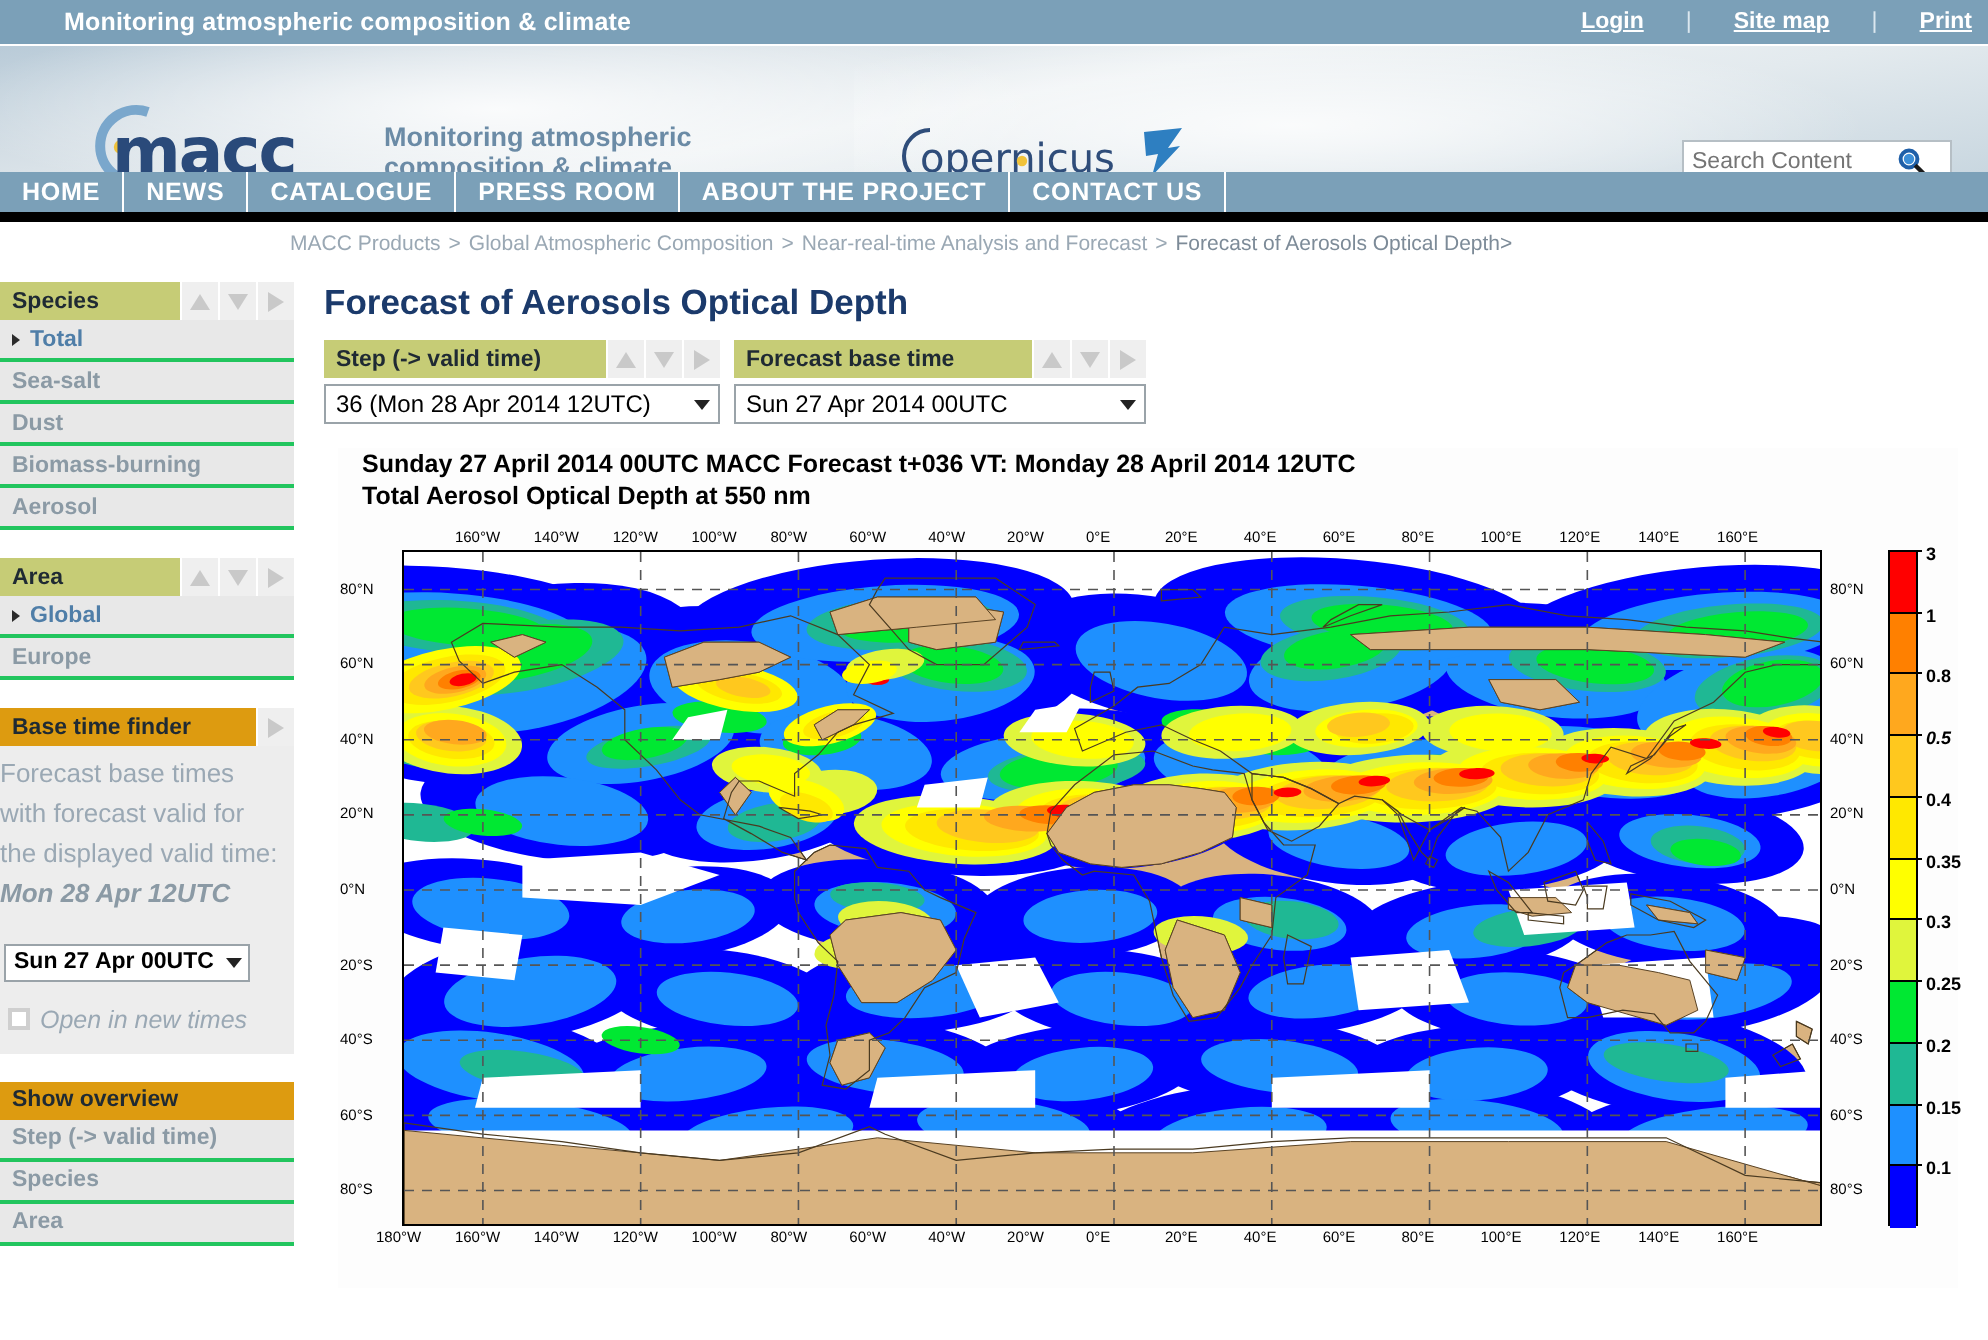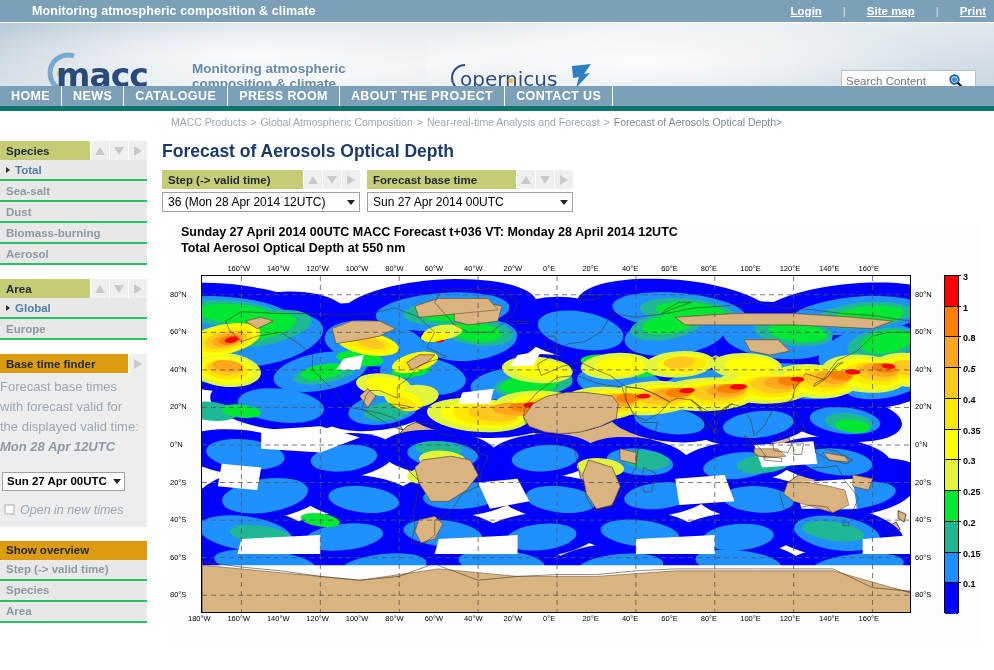--- a/index.html
+++ b/index.html
@@ -102,21 +102,21 @@
     font-family: "Liberation Sans", sans-serif;
     background: transparent;
   }
 
   
   .navbar {
     height: 25px;
     background: #7ba0b8;
     display: flex;
     align-items: stretch;
-    border-bottom: 5px solid #0f766e;
+    border-bottom: 5px solid #000000;
   }
   .navitem {
     color: #ffffff;
     font-size: 12.5px;
     font-weight: bold;
     padding: 0 11px;
     display: flex; align-items: center;
     border-right: 1px solid #ffffff;
     letter-spacing: .4px;
     cursor: pointer;
@@ -124,21 +124,20 @@
   }
 
   
   .crumbbar {
     height: 22px;
     background: #ffffff;
     display: flex; align-items: center;
     padding-left: 145px;
     font-size: 10.5px;
     color: #9aa8b4;
-    margin-left: 26px;
   }
   .crumbbar a { color:#9aa8b4; text-decoration:none; cursor:pointer; }
   .crumb-last { color:#7d8b98; }
 
   
   .page { display: flex; height: 570px; }
 
   
   .sidebar { width: 147px; flex: 0 0 147px; padding-top: 8px; }
   .portlet { margin-bottom: 14px; }

